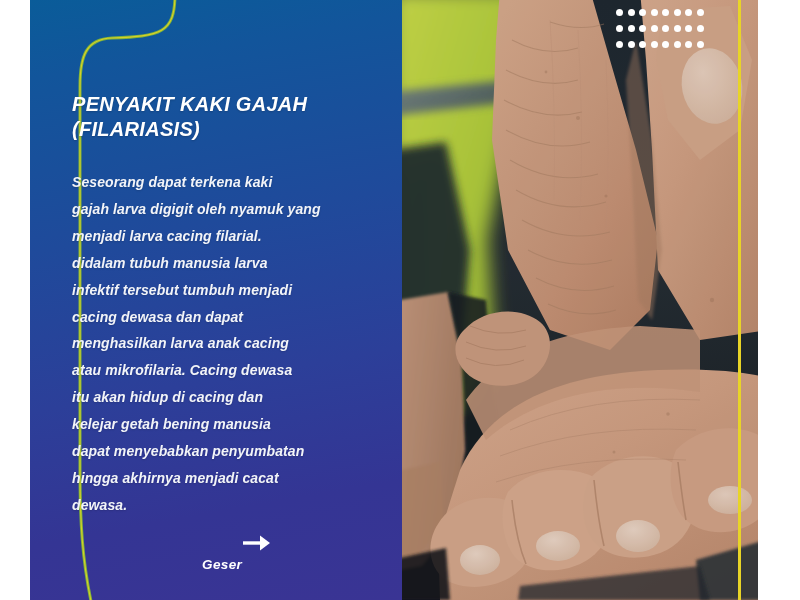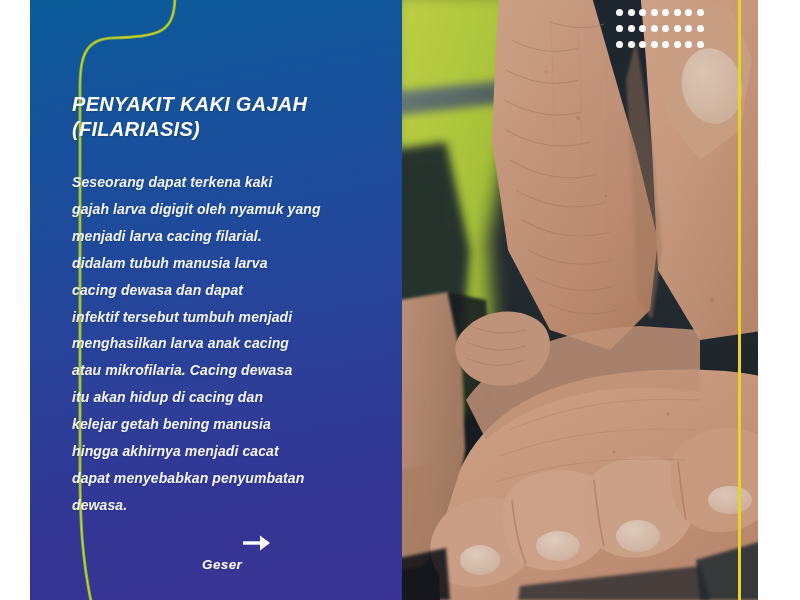--- a/index.html
+++ b/index.html
@@ -305,28 +305,28 @@
     <div id="content">
       <div id="title">
         <div>PENYAKIT KAKI GAJAH</div>
         <div>(FILARIASIS)</div>
       </div>
       <div id="body-text">
           <p>Seseorang dapat terkena kaki</p>
           <p>gajah larva digigit oleh nyamuk yang</p>
           <p>menjadi larva cacing filarial.</p>
           <p>didalam tubuh manusia larva</p>
+          <p>infektif tersebut tumbuh menjadi</p>
           <p>cacing dewasa dan dapat</p>
-          <p>infektif tersebut tumbuh menjadi</p>
           <p>menghasilkan larva anak cacing</p>
           <p>atau mikrofilaria. Cacing dewasa</p>
           <p>itu akan hidup di cacing dan</p>
           <p>kelejar getah bening manusia</p>
+          <p>dapat menyebabkan penyumbatan</p>
           <p>hingga akhirnya menjadi cacat</p>
-          <p>dapat menyebabkan penyumbatan</p>
           <p>dewasa.</p>
         </div>
     </div>
 
     <div id="cta">
       <svg id="cta-arrow" width="30" height="20" viewBox="0 0 30 20">
         <path d="M 1 10 L 22 10" stroke="#ffffff" stroke-width="3.4" stroke-linecap="butt" fill="none"></path>
         <path d="M 18 2.5 L 28 10 L 18 17.5 Z" fill="#ffffff"></path>
       </svg>
       <span id="cta-label">Geser</span>

